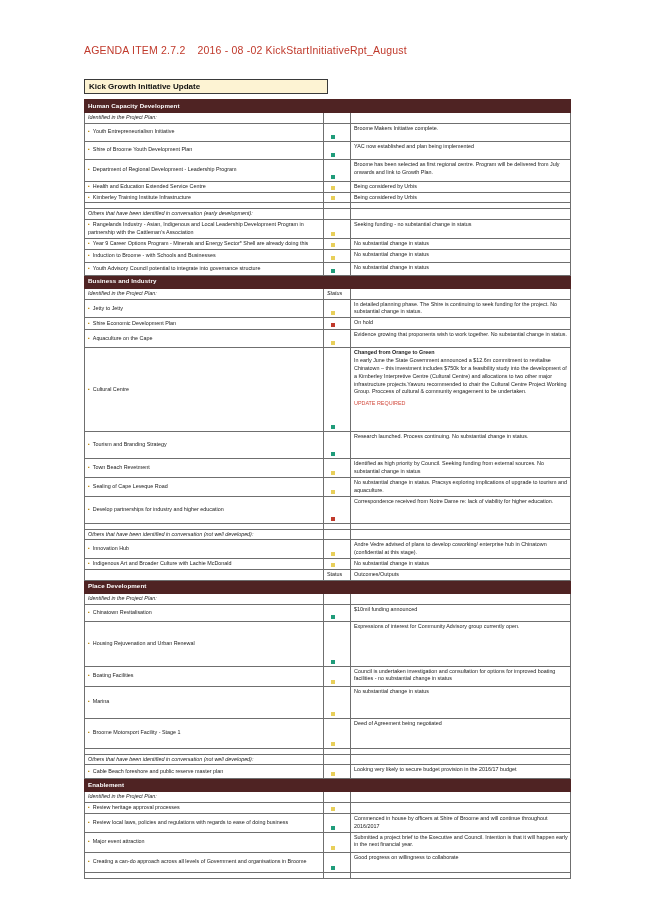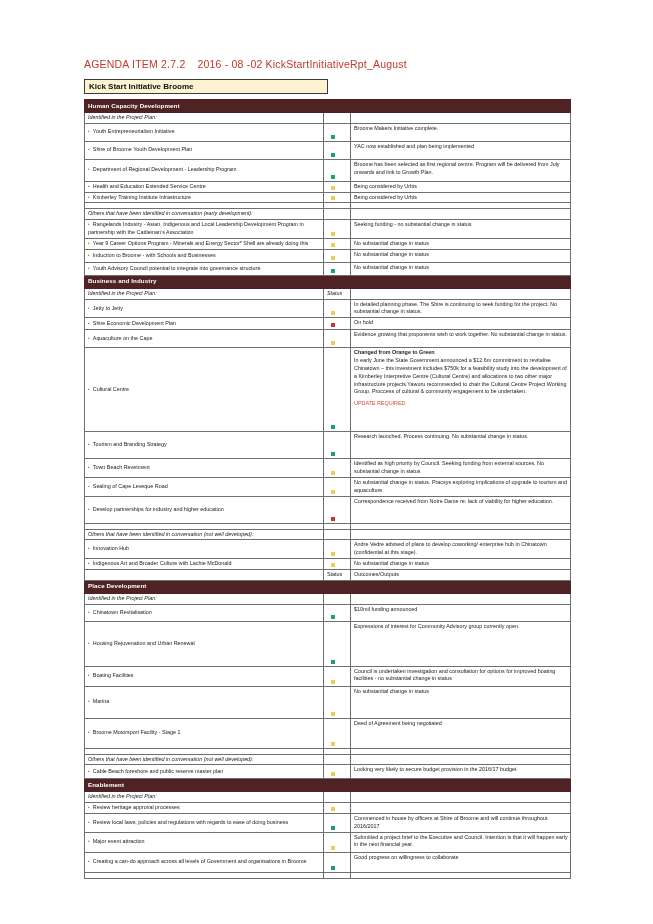--- a/index.html
+++ b/index.html
@@ -5,21 +5,21 @@
   html,body{margin:0;padding:0;background:#ffffff;}
   body{
     width:653px;height:924px;
     font-family:"Liberation Sans","DejaVu Sans",sans-serif;
     color:#1a1a1a;
     -webkit-font-smoothing:antialiased;
   }
   .page{position:relative;width:653px;height:924px;overflow:hidden;background:#fff;}
 
   .agenda-title{
-    position:absolute;left:84px;top:58px;
+    position:absolute;left:84px;top:44px;
     font-size:10.5px;color:#c0392b;letter-spacing:.2px;white-space:nowrap;
   }
   .agenda-title .gap{display:inline-block;width:12px;}
 
   .update-box{
     position:absolute;left:84px;top:79px;width:244px;height:15px;
     background:#fdf3d3;border:1px solid #3a3a3a;
     display:flex;align-items:center;
     padding-left:4px;box-sizing:border-box;
   }
@@ -87,21 +87,21 @@
 </head>
 <body>
 
 <div class="page">
 
   <div class="agenda-title">
     <span>AGENDA ITEM 2.7.2</span><span class="gap"></span><span>2016 - 08 -02 KickStartInitiativeRpt_August</span>
   </div>
 
   <div class="update-box">
-    <span>Kick Start Initiative  Broome</span>
+    <span>Kick Growth Initiative  Update</span>
   </div>
 
   <table class="tbl" id="main-table">
     <colgroup>
       <col class="c-item">
         <col class="c-status">
         <col class="c-out">
     </colgroup>
     <tbody id="tbody">
         <tr class="section">

